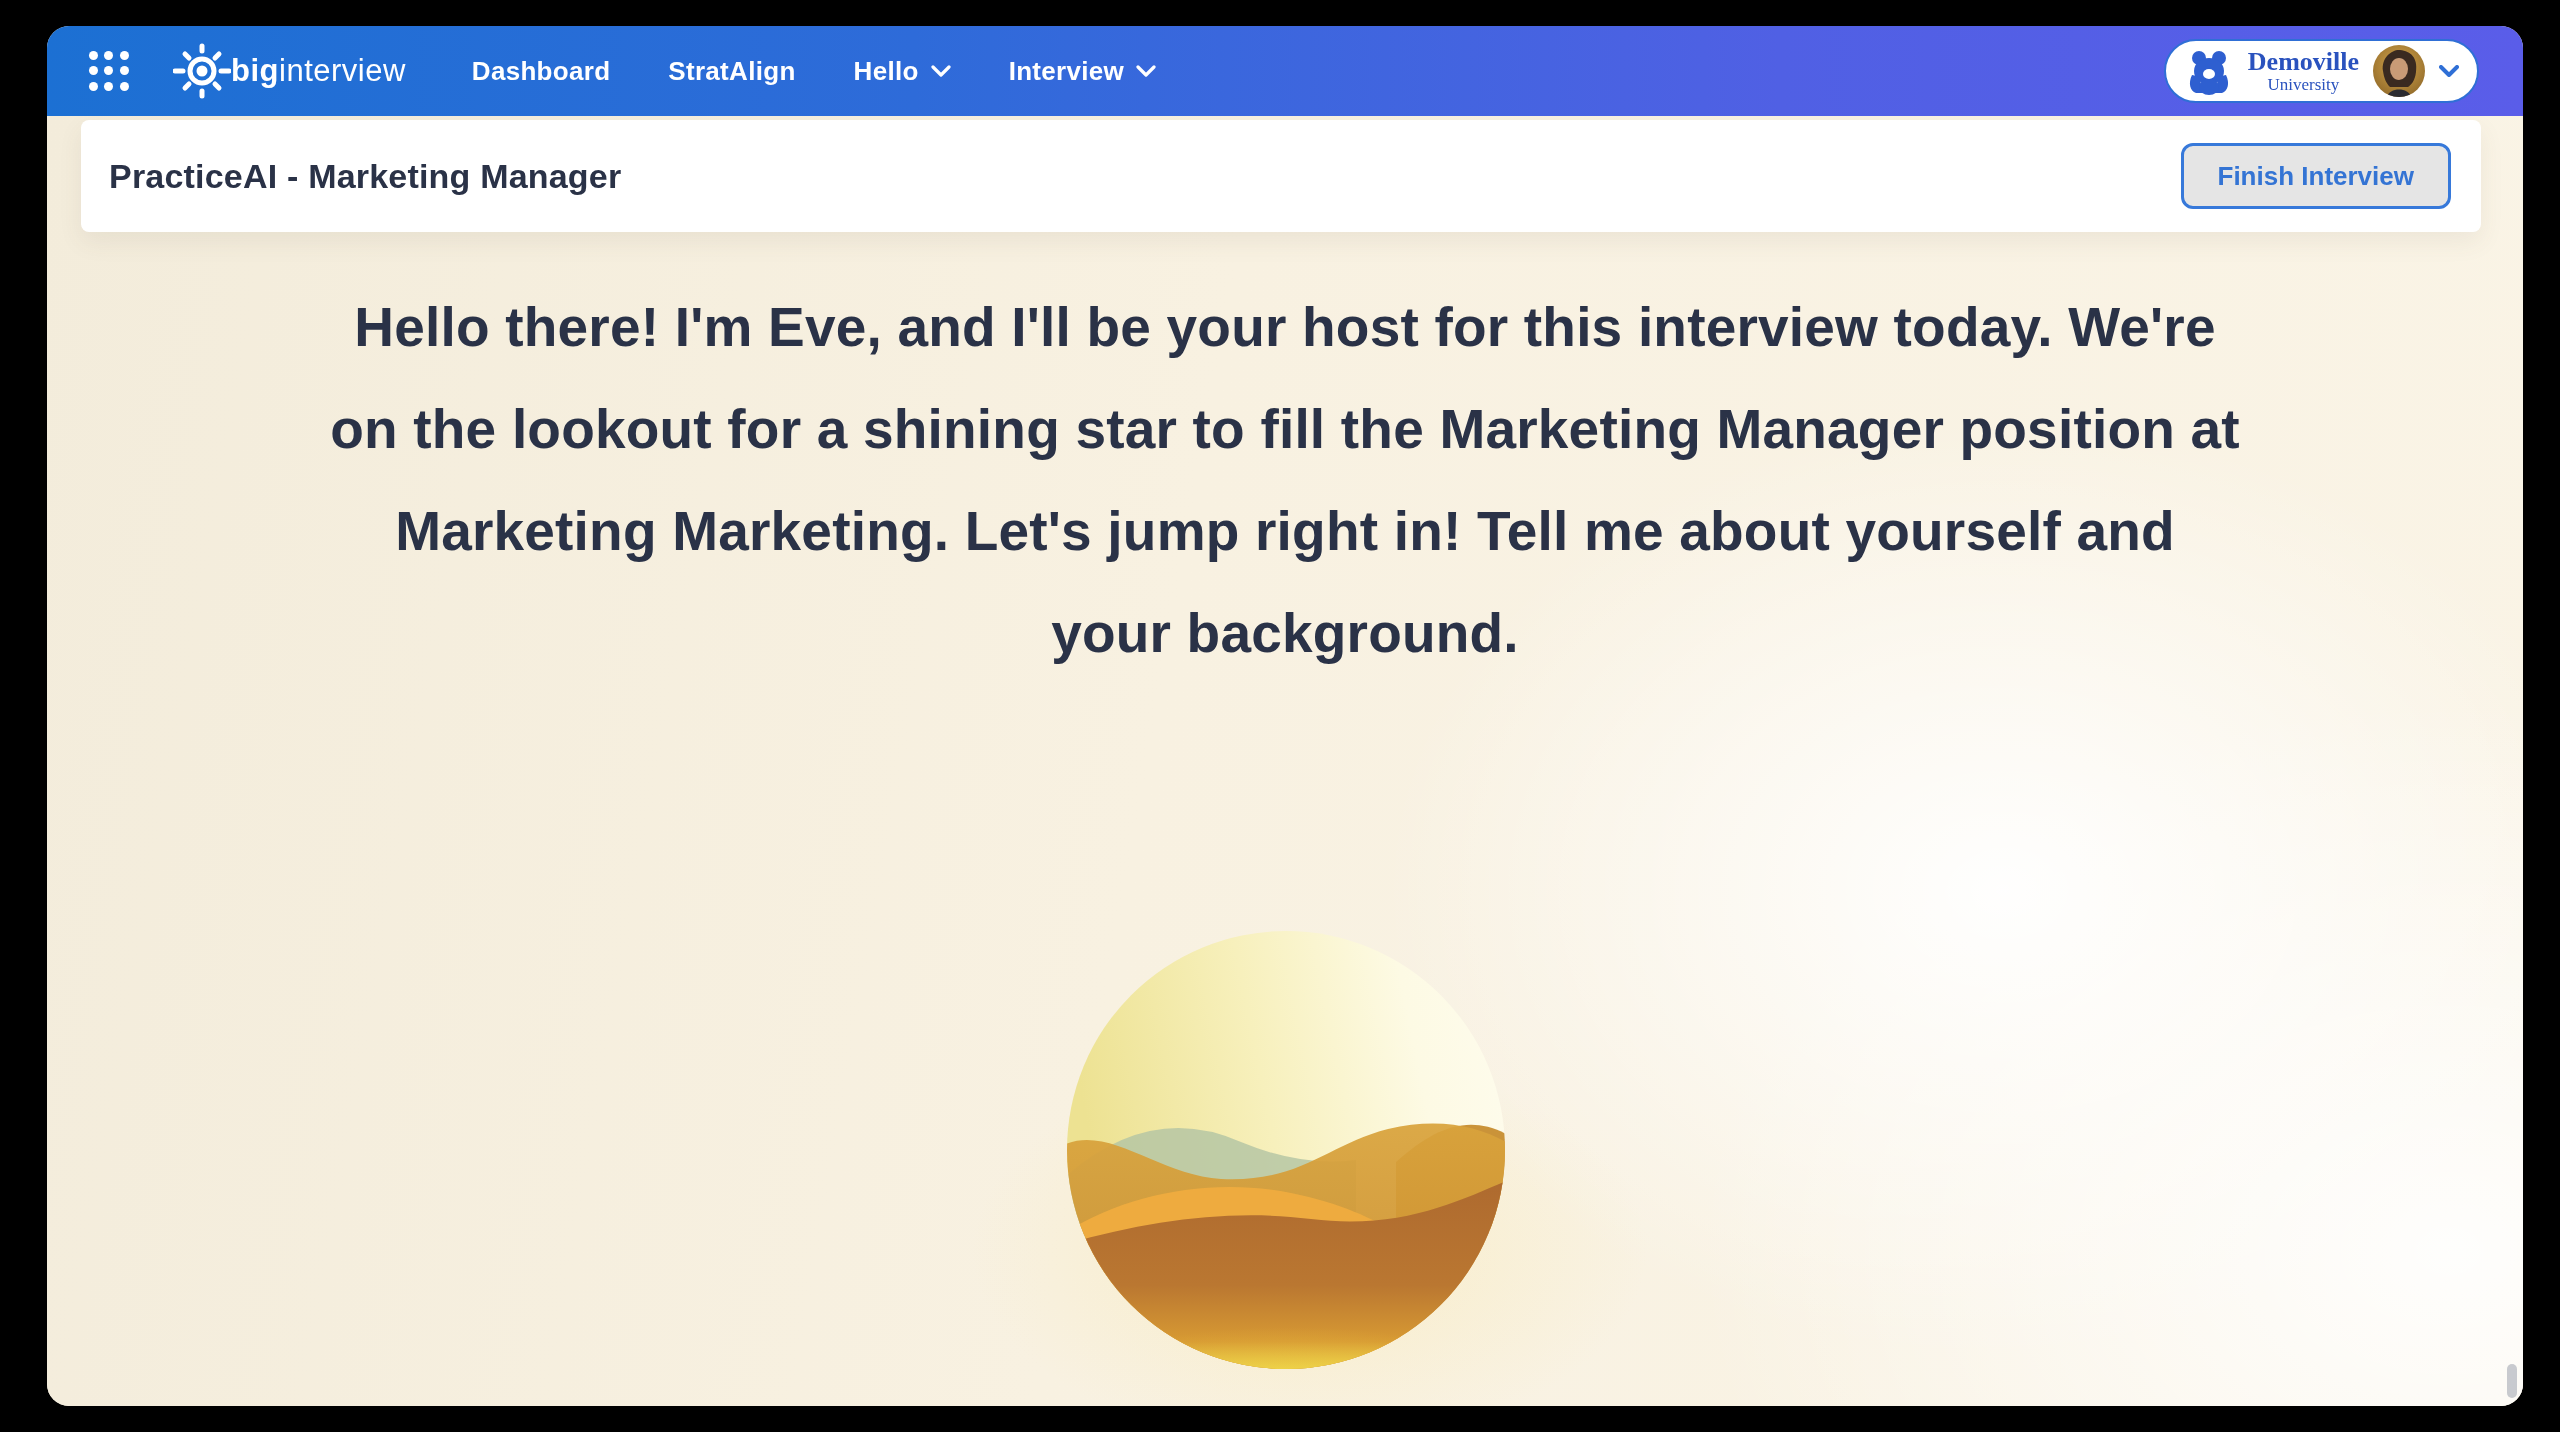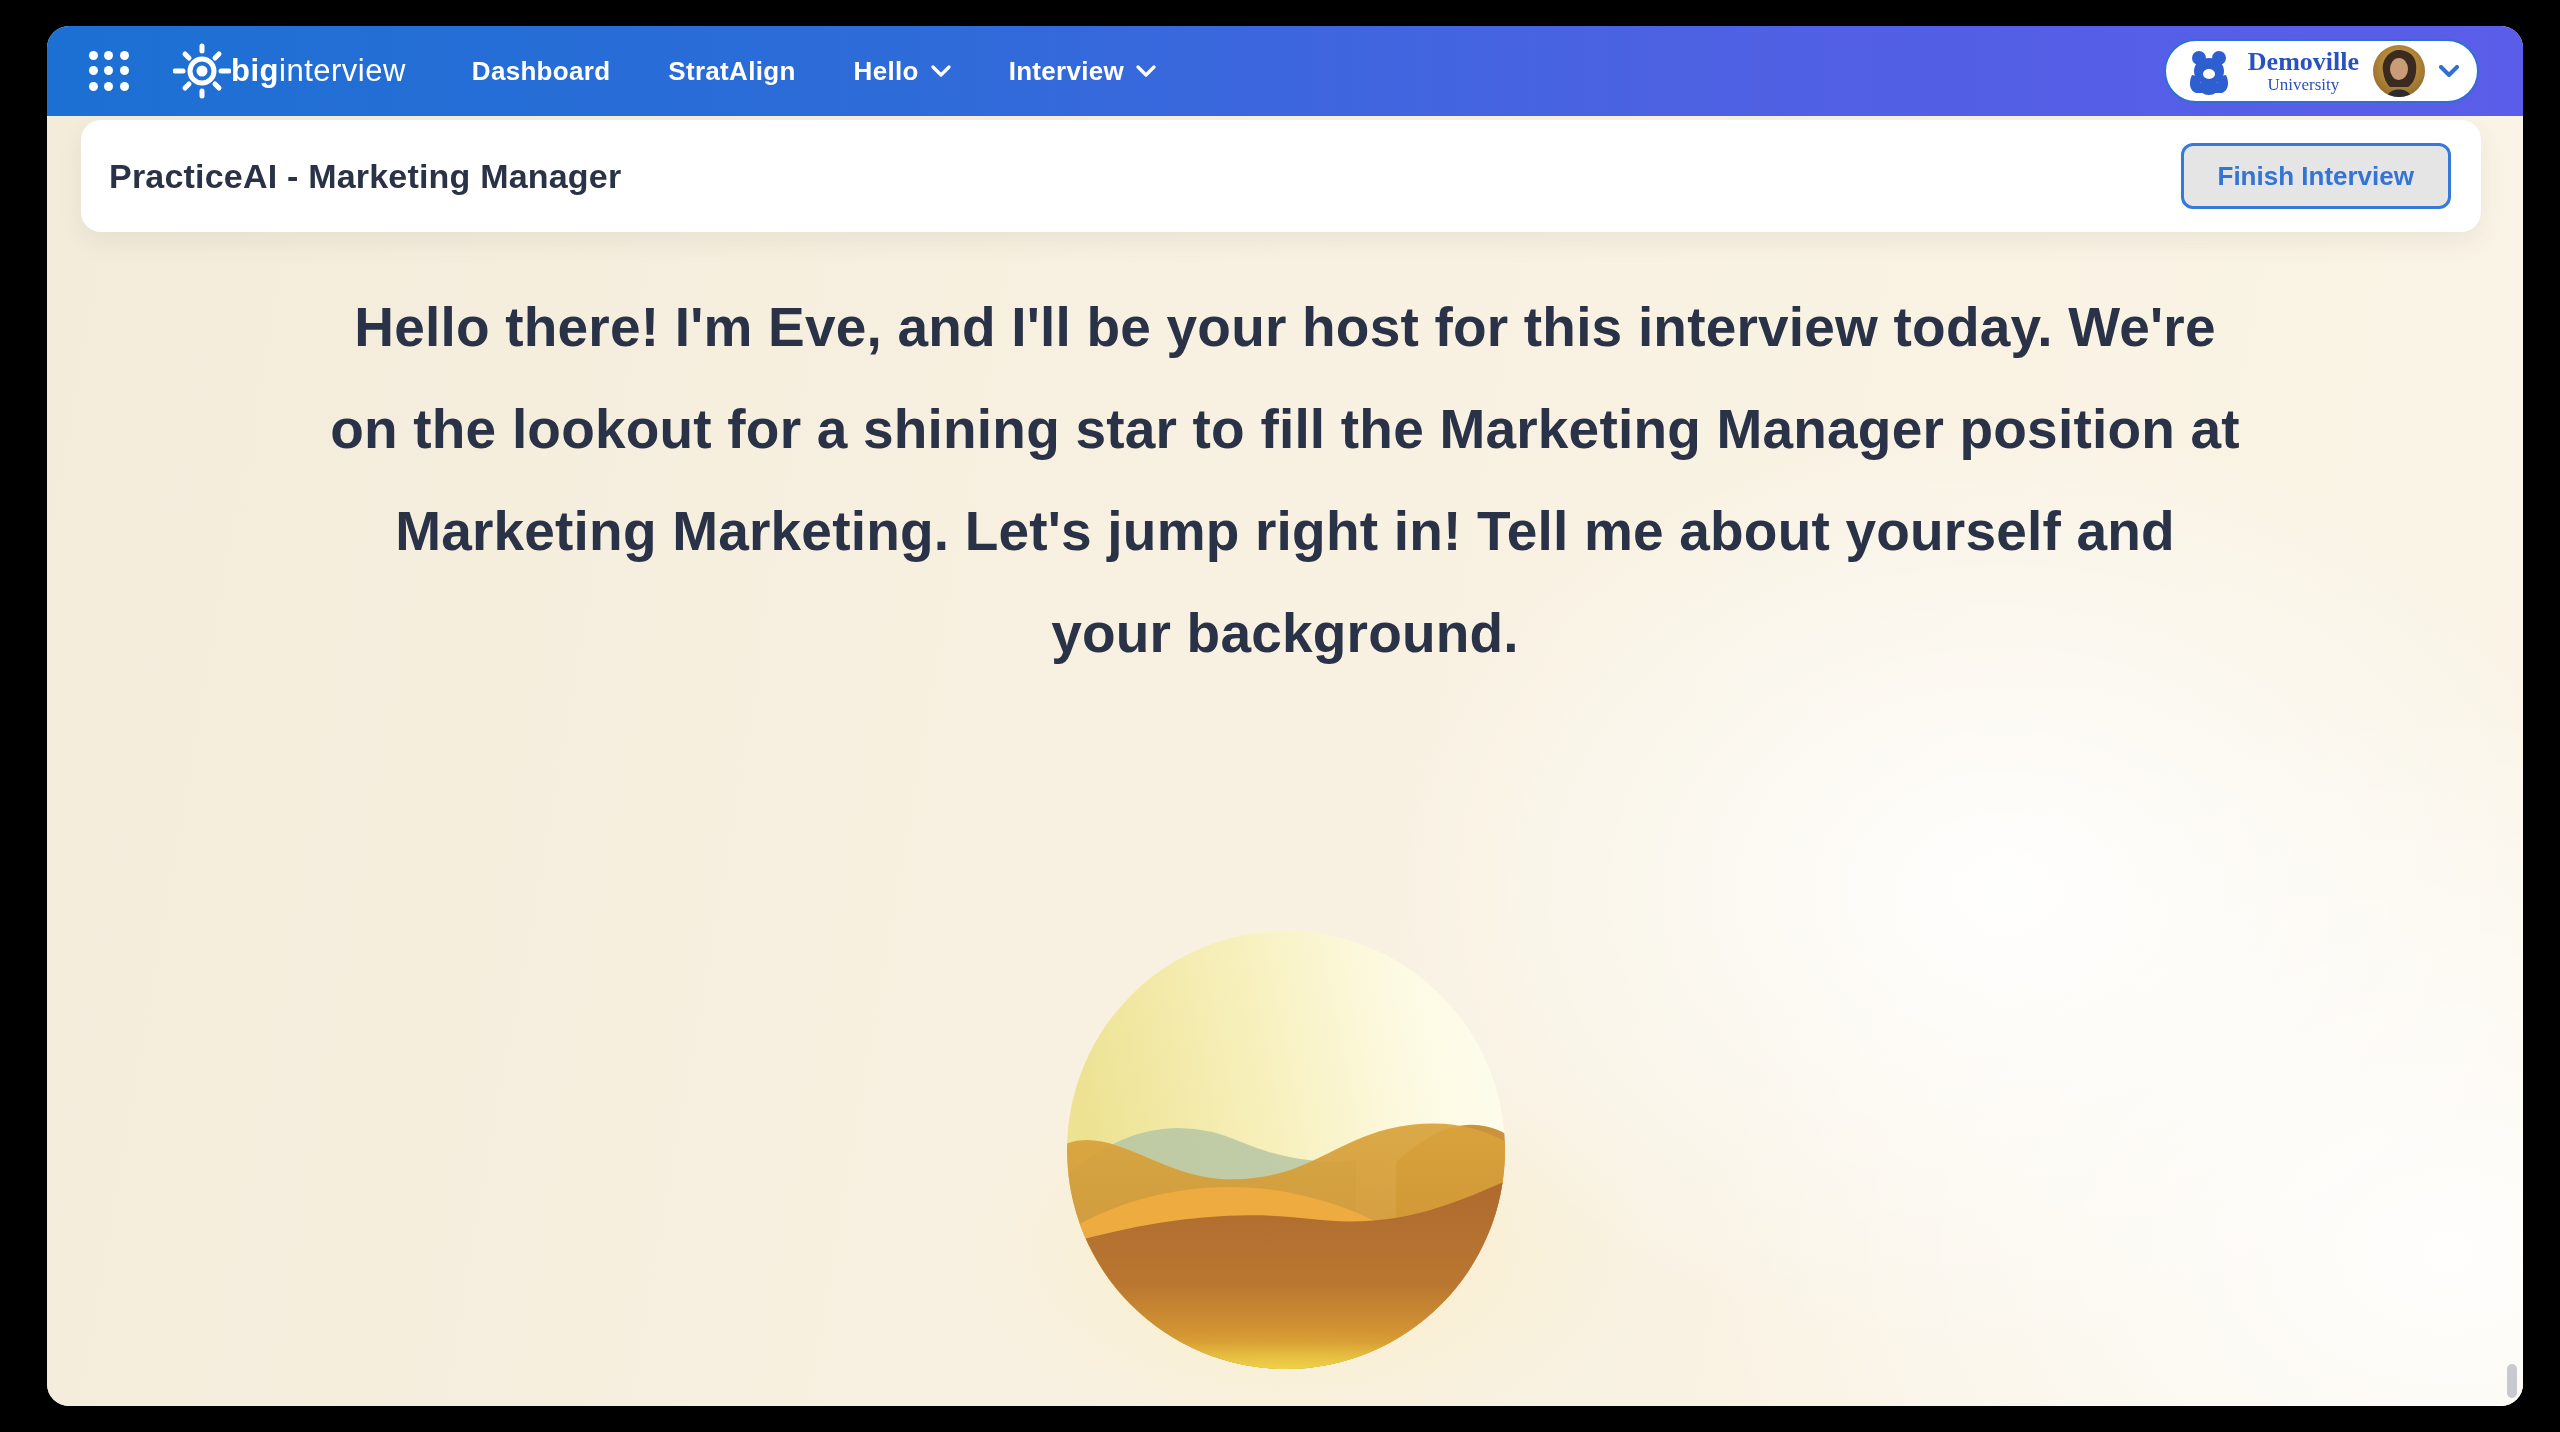--- a/index.html
+++ b/index.html
@@ -26,21 +26,21 @@
   .account { margin-left:auto; background:#fff; border:2px solid #2F6FD6; border-radius:33px;
              height:64px; display:flex; align-items:center; gap:14px; padding:0 18px 0 16px;
              cursor:pointer; }
   .org { text-align:center; line-height:1.05; font-family:"Liberation Serif", serif; color:#2A52BE; }
   .org .l1 { font-size:26px; font-weight:700; }
   .org .l2 { font-size:17px; }
   .avatar { width:52px; height:52px; border-radius:50%; overflow:hidden; flex:0 0 auto; }
 
   
   .header-bar { position:absolute; left:34px; top:94px; width:2400px; height:112px;
-                background:#fff; border-radius:20px; box-shadow:0 10px 24px rgba(90,80,60,.08);
+                background:#fff; border-radius:8px; box-shadow:0 10px 24px rgba(90,80,60,.08);
                 display:flex; align-items:center; padding:0 30px 0 28px; z-index:20; }
   .page-title { font-size:34px; font-weight:700; color:#2A3247; letter-spacing:.2px; }
   .finish-btn { margin-left:auto; height:66px; padding:0 34px; background:#e5e5e5;
                 border:3px solid #3779DA; border-radius:12px; color:#3474D4;
                 font-size:26px; font-weight:700; font-family:inherit; cursor:pointer;
                 display:flex; align-items:center; }
 
   
   .main { position:absolute; inset:90px 0 0 0;
           background:

